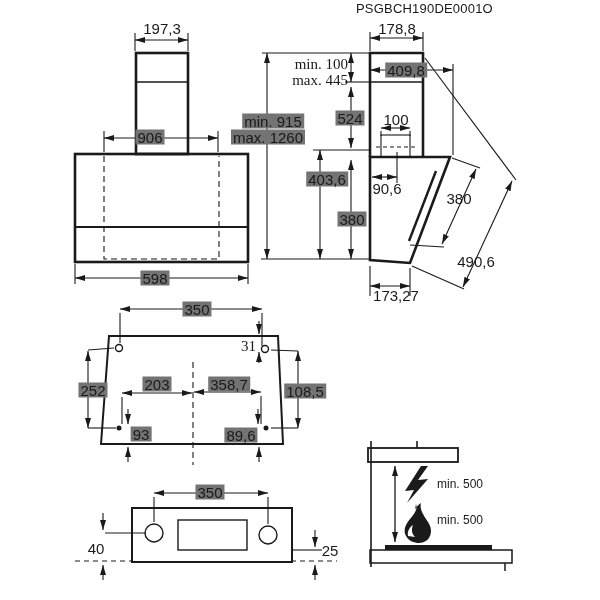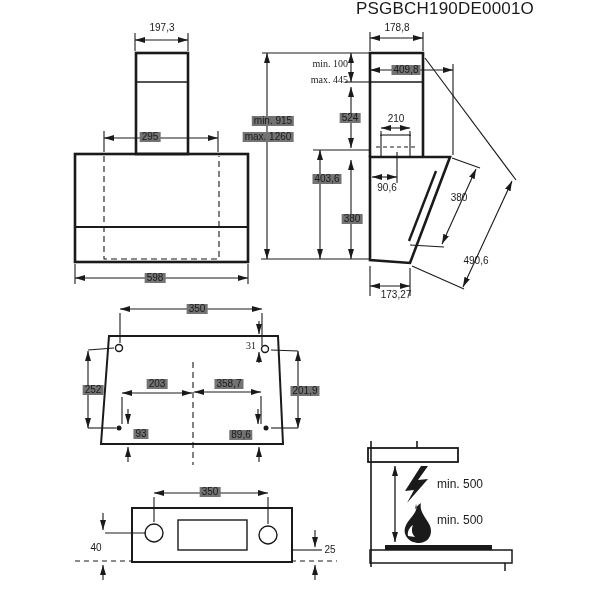--- a/index.html
+++ b/index.html
@@ -1,25 +1,25 @@
 <!DOCTYPE html>
 <html><head>
 <meta charset="utf-8">
 <style>
   html,body{margin:0;padding:0;background:#fff;}
   .stage{position:relative;width:600px;height:600px;background:#fff;overflow:hidden;
          font-family:"Liberation Sans",sans-serif;color:#1a1a1a;}
   .stage svg{position:absolute;left:0;top:0;}
-  .lbl{position:absolute;font-size:10px;line-height:1;white-space:nowrap;
+  .lbl{position:absolute;font-size:15px;line-height:1;white-space:nowrap;
        transform:translate(-50%,-50%);color:#1a1a1a;}
   .bg{background:#737373;padding:0 2px;}
   .r{transform:translate(-100%,-50%);font-family:Liberation Serif, serif;}
   .l{transform:translate(0,-50%);}
   .big{font-size:12px;}
-  .title{font-size:17px;letter-spacing:.2px;}
+  .title{font-size:13px;letter-spacing:.2px;}
   
   .t{fill:none;stroke:#1a1a1a;stroke-width:2.6;stroke-linejoin:miter;}
   .m{fill:none;stroke:#1a1a1a;stroke-width:2;}
   .n{fill:none;stroke:#1a1a1a;stroke-width:1.4;}
   .x{fill:none;stroke:#1a1a1a;stroke-width:1.1;}
   .dash{fill:none;stroke:#1a1a1a;stroke-width:1.1;stroke-dasharray:6 4;}
   .blk{fill:#1a1a1a;stroke:none;}
 </style>
 </head>
 <body>
@@ -161,44 +161,44 @@
     <path d="M408,536 C407,531 410,527 413,525 C411,530 412,534 415,537 Z" fill="#ffffff" stroke="none"></path>
     <rect class="blk" x="385" y="545" width="107" height="5"></rect>
     <rect class="n" x="370" y="550" width="142" height="13" style="stroke-width:1.5"></rect>
     <line class="n" x1="505" y1="563" x2="505" y2="571" style="stroke-width:1.5"></line>
   </g>
 </svg>
 
 <span class="lbl l title" style="left:356px;top:8px">PSGBCH190DE0001O</span>
 
 <span class="lbl" style="left:162px;top:28px">197,3</span>
-<span class="lbl bg" style="left:150px;top:137px">295</span>
+<span class="lbl bg" style="left:150px;top:137px">906</span>
 <span class="lbl bg" style="left:155px;top:278px">598</span>
 
 <span class="lbl" style="left:397px;top:28px">178,8</span>
 <span class="lbl r" style="left:348px;top:64px">min. 100</span>
 <span class="lbl r" style="left:348px;top:80px">max. 445</span>
 <span class="lbl bg" style="left:406px;top:70px">409,8</span>
 <span class="lbl bg" style="left:350px;top:118px">524</span>
 <span class="lbl bg" style="left:273px;top:121px">min. 915</span>
 <span class="lbl bg" style="left:268px;top:137px">max. 1260</span>
-<span class="lbl" style="left:396px;top:119px">210</span>
+<span class="lbl" style="left:396px;top:119px">100</span>
 <span class="lbl bg" style="left:327px;top:179px">403,6</span>
 <span class="lbl" style="left:387px;top:188px">90,6</span>
 <span class="lbl bg" style="left:352px;top:219px">380</span>
 <span class="lbl" style="left:459px;top:198px">380</span>
 <span class="lbl" style="left:476px;top:261px">490,6</span>
 <span class="lbl" style="left:396px;top:295px">173,27</span>
 
 <span class="lbl bg" style="left:197px;top:309px">350</span>
 <span class="lbl r" style="left:256px;top:346px">31</span>
 <span class="lbl bg" style="left:93px;top:390px">252</span>
 <span class="lbl bg" style="left:157px;top:384px">203</span>
 <span class="lbl bg" style="left:229px;top:384px">358,7</span>
-<span class="lbl bg" style="left:305px;top:391px">201,9</span>
+<span class="lbl bg" style="left:305px;top:391px">108,5</span>
 <span class="lbl bg" style="left:141px;top:434px">93</span>
 <span class="lbl bg" style="left:241px;top:435px">89,6</span>
 
 <span class="lbl bg" style="left:210px;top:492px">350</span>
 <span class="lbl" style="left:96px;top:548px">40</span>
 <span class="lbl" style="left:330px;top:550px">25</span>
 
 <span class="lbl l big" style="left:437px;top:484px">min. 500</span>
 <span class="lbl l big" style="left:437px;top:520px">min. 500</span>
 

